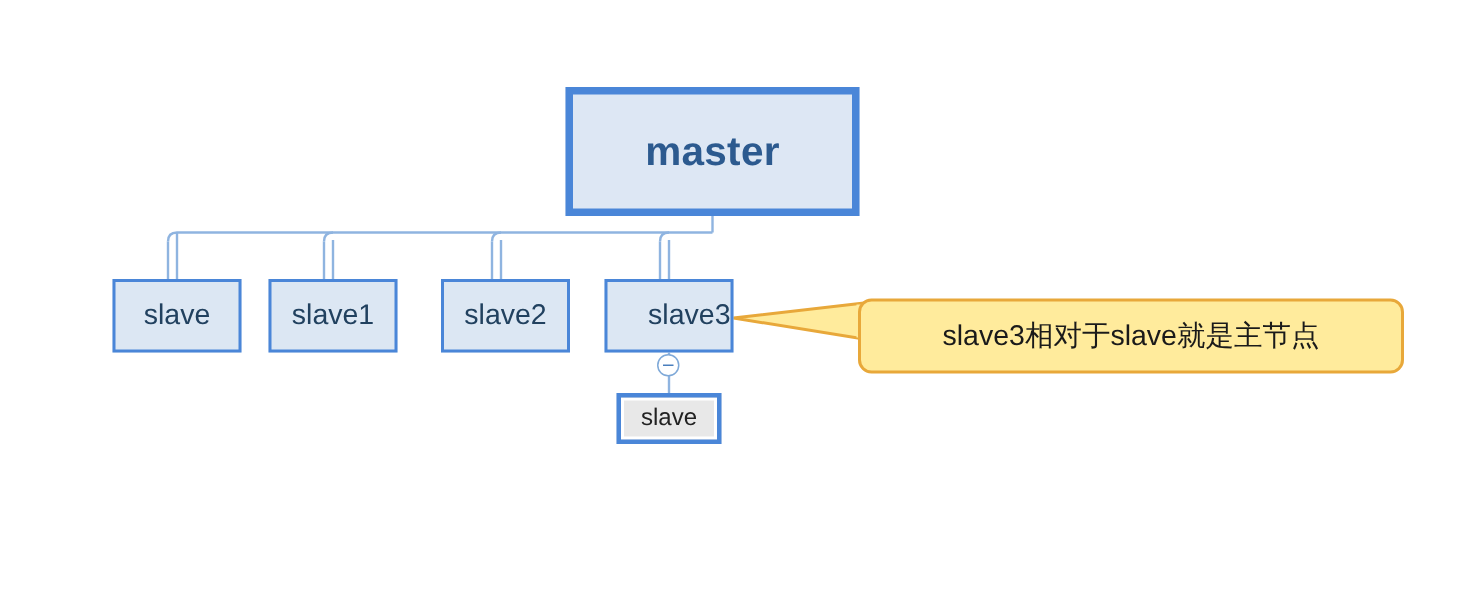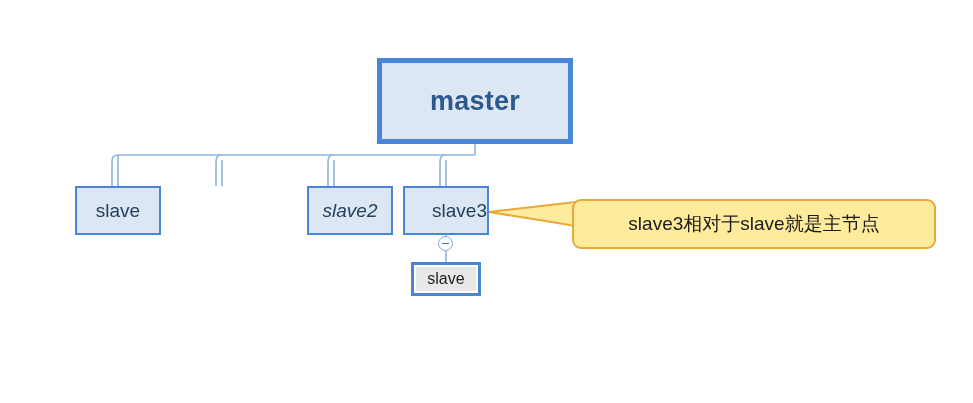--- a/index.html
+++ b/index.html
@@ -58,21 +58,21 @@
     top: 186px;
     width: 86px;
     height: 49px;
     font-size: 19px;
     color: #21415f;
     background: #dce7f3;
     border: 2px solid #4a86d8;
   }
   .child-0 { left: 75px; }
   .child-1 { left: 179px; }
-  .child-2 { left: 307px; font-style: italic; }
+  .child-2 { left: 294px; }
   .child-3 { left: 403px; justify-content: flex-end; }
 
   
   .node-sub {
     left: 411px;
     top: 262px;
     width: 70px;
     height: 34px;
     font-size: 16px;
     color: #222222;
@@ -155,20 +155,23 @@
   </svg>
 
   <div class="node node-master">
     <span>master</span>
   </div>
 
   <div class="node node-child child-0">
     <span>slave</span>
   </div>
 
+  <div class="node node-child child-1">
+    <span>slave1</span>
+  </div>
 
   <div class="node node-child child-2">
     <span>slave2</span>
   </div>
 
   <div class="node node-child child-3">
     <span>slave3</span>
   </div>
 
   <div class="collapse-toggle">

